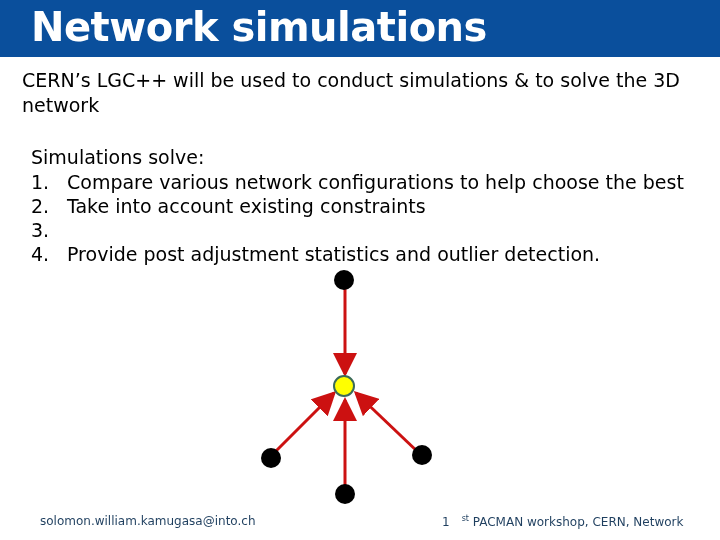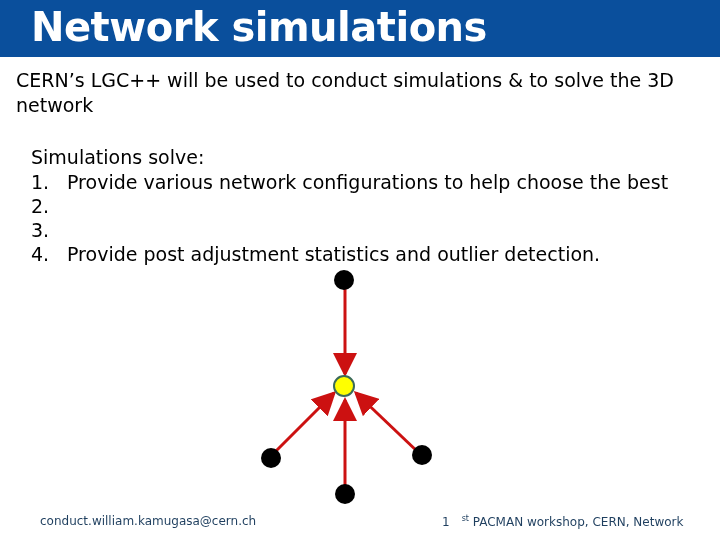--- a/index.html
+++ b/index.html
@@ -1,21 +1,21 @@
 <!DOCTYPE html>
 <html><head>
   <meta charset="utf-8">
   <style>
     html, body { margin:0; padding:0; }
     body { width:720px; height:540px; background:#ffffff; position:relative; overflow:hidden;
            font-family:"DejaVu Sans", sans-serif; color:#000; }
     .title-bar { position:absolute; left:0; top:0; width:720px; height:57px; background:#0a4f9c; }
     .title { position:absolute; left:31px; top:2px; font-size:40px; font-weight:bold; color:#fff;
              letter-spacing:-0.5px; line-height:50px; }
-    .intro { position:absolute; left:16px; top:68px; width:680px; font-size:19px; line-height:25px; }
+    .intro { position:absolute; left:22px; top:68px; width:680px; font-size:19px; line-height:25px; }
     .list-head { position:absolute; left:31px; top:145px; font-size:19px; line-height:25px; }
     .list { position:absolute; left:31px; top:170px; font-size:19px; line-height:24px; }
     .li { display:flex; white-space:nowrap; }
     .li .num { width:36px; }
     .diagram { position:absolute; left:0; top:0; }
     .footer-left { position:absolute; left:40px; top:514px; font-size:12px; color:#1f3f5f; }
     .footer-right { position:absolute; left:442px; top:514px; font-size:12px; color:#1f3f5f; }
     sup { font-size:8px;padding-left:12px; }
   </style>
 </head>
@@ -24,24 +24,25 @@
 <div class="title-bar">
   <div class="title">Network simulations</div>
 </div>
 
 <div class="intro">CERN’s LGC++ will be used to conduct simulations &amp; to solve the 3D network</div>
 <div class="list-head">Simulations solve:</div>
 
 <div class="list">
   <div class="li">
     <span class="num">1.</span>
-    <span>Provide various network configurations to help choose the best</span>
+    <span>Compare various network configurations to help choose the best</span>
   </div>
   <div class="li">
     <span class="num">2.</span>
+    <span>Take into account existing constraints</span>
   </div>
   <div class="li">
     <span class="num">3.</span>
   </div>
   <div class="li">
     <span class="num">4.</span>
     <span>Provide post adjustment statistics and outlier detection.</span>
   </div>
 </div>
 
@@ -57,14 +58,14 @@
     <line x1="345" y1="490" x2="345" y2="400" marker-end="url(#arr)"></line>
     <line x1="420" y1="454" x2="356" y2="393" marker-end="url(#arr)"></line>
   </g>
   <circle cx="344" cy="280" r="10" fill="#000"></circle>
   <circle cx="271" cy="458" r="10" fill="#000"></circle>
   <circle cx="345" cy="494" r="10" fill="#000"></circle>
   <circle cx="422" cy="455" r="10" fill="#000"></circle>
   <circle cx="344" cy="386" r="10" fill="#ffff00" stroke="#3a6a5a" stroke-width="2"></circle>
 </svg>
 
-<div class="footer-left">conduct.william.kamugasa@cern.ch</div>
+<div class="footer-left">solomon.william.kamugasa@into.ch</div>
 <div class="footer-right"><span>1</span><sup>st</sup><span> PACMAN workshop, CERN, Network</span></div>
 
 </body></html>

